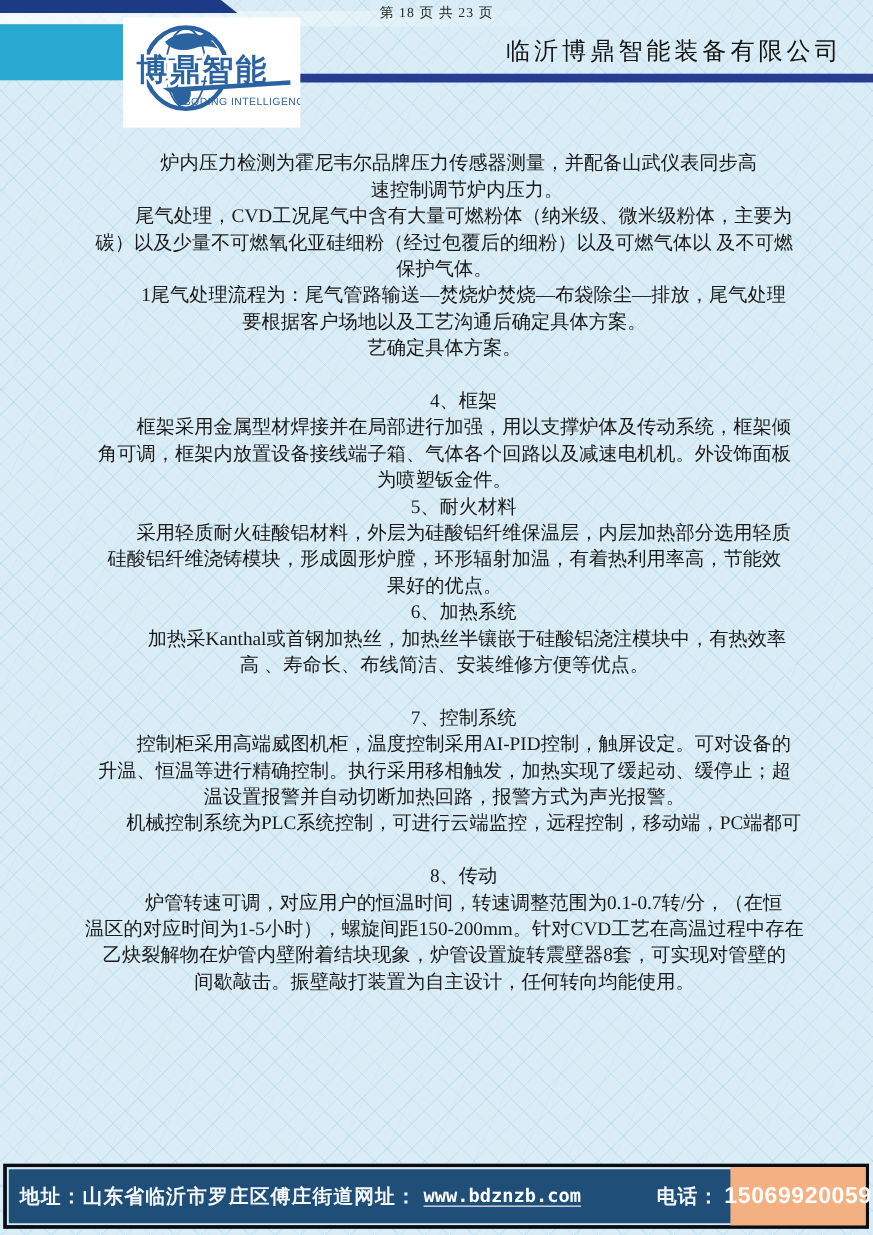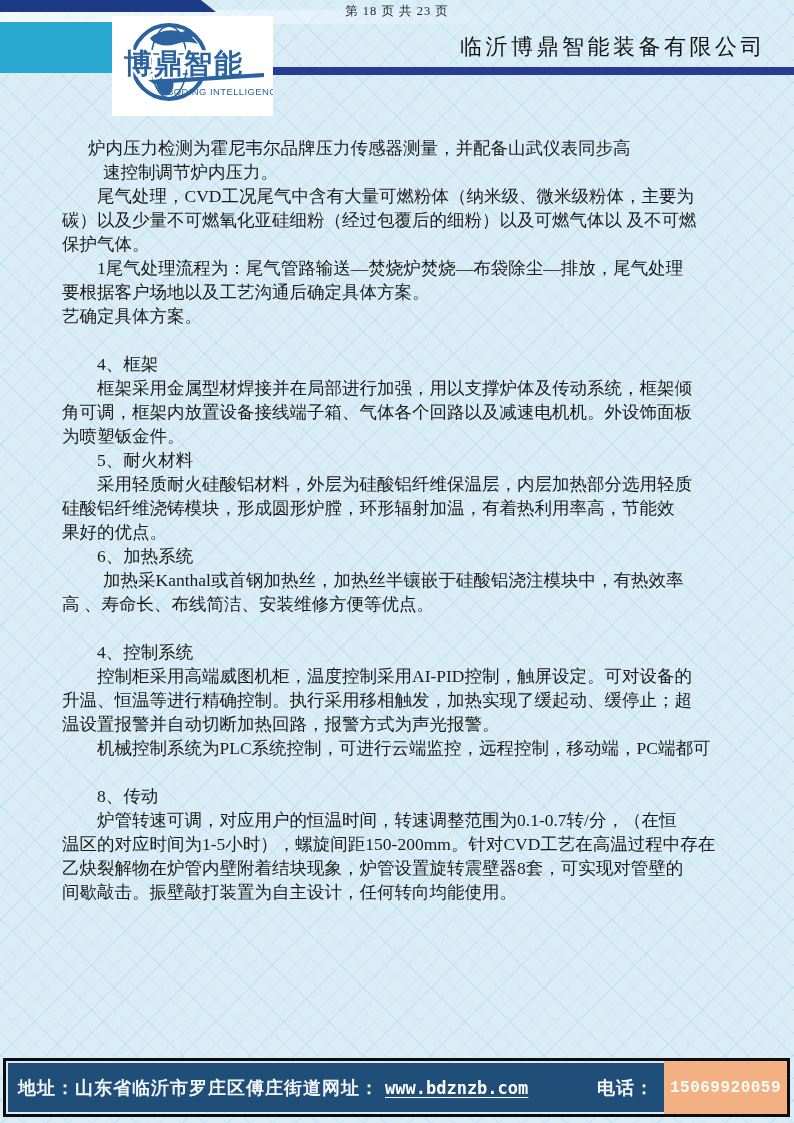--- a/index.html
+++ b/index.html
@@ -24,21 +24,21 @@
     font-size:12.5px;color:#262626;letter-spacing:1px;}
   .company-name{position:absolute;top:32px;right:28px;font-size:22px;color:#141414;
     letter-spacing:3.5px;font-family:"Liberation Serif",serif;}
 
   
   .logo-box{position:absolute;top:16px;left:112px;width:161px;height:100px;background:#ffffff;}
   .logo-box svg{display:block;}
 
   
   .body-text{position:absolute;top:136px;left:62px;width:684px;
-    font-size:17.5px;line-height:24px;color:#1b1b1b;}
+    font-size:17.5px;line-height:24px;color:#1b1b1b;text-align:center;}
   .body-text .line{height:24px;white-space:pre;}
   .ind-n{padding-left:0;}
   .ind-a{padding-left:26px;}
   .ind-p{padding-left:35px;}
   .ind-b{padding-left:41px;}
 
   
   .footer-box{position:absolute;left:3px;top:1058px;width:781px;height:53px;
     border:3px solid #0d0d0d;background:#1f4e79;
     box-shadow:inset 0 0 0 2px #d6e9f4;}
@@ -46,22 +46,22 @@
     font-family:"Liberation Sans", sans-serif;font-weight:bold;color:#f5f8fb;}
   .footer-label{font-size:18px;letter-spacing:1px;}
   .footer-address{font-size:18px;letter-spacing:1px;}
   .footer-web-group{display:flex;align-items:center;}
   .footer-url{font-family:"DejaVu Sans Mono", monospace;font-size:17px;font-weight:600;
     color:#ffffff;text-decoration:underline;text-underline-offset:3px;margin-left:6px;}
   .footer-phone-group{display:flex;align-items:center;margin-left:auto;height:100%;}
   .footer-phone-label{font-size:18px;letter-spacing:1px;margin-right:10px;}
   .phone-badge{width:123px;height:100%;background:#f3b183;display:flex;
     align-items:center;justify-content:center;}
-  .phone-number{font-size:16px;color:rgba(255,255,255,.96);font-weight:bold;
-    font-family:Liberation Mono, monospace;letter-spacing:.5px;}
+  .phone-number{font-size:21px;color:rgba(255,255,255,.96);font-weight:bold;
+    font-family:Liberation Sans, sans-serif;letter-spacing:.5px;}
 </style>
 </head>
 <body>
 
 <div class="top-fade"></div>
 <div class="navy-bar"></div>
 <div class="teal-block"></div>
 <div class="header-rule"></div>
 
 <div class="page-number">第 18 页 共 23 页</div>
@@ -102,21 +102,21 @@
     <div class="line ind-n">角可调，框架内放置设备接线端子箱、气体各个回路以及减速电机机。外设饰面板</div>
     <div class="line ind-n">为喷塑钣金件。</div>
     <div class="line ind-p">5、耐火材料</div>
     <div class="line ind-p">采用轻质耐火硅酸铝材料，外层为硅酸铝纤维保温层，内层加热部分选用轻质</div>
     <div class="line ind-n">硅酸铝纤维浇铸模块，形成圆形炉膛，环形辐射加温，有着热利用率高，节能效</div>
     <div class="line ind-n">果好的优点。</div>
     <div class="line ind-p">6、加热系统</div>
     <div class="line ind-b">加热采Kanthal或首钢加热丝，加热丝半镶嵌于硅酸铝浇注模块中，有热效率</div>
     <div class="line ind-n">高 、寿命长、布线简洁、安装维修方便等优点。</div>
     <div class="line ind-n">&nbsp;</div>
-    <div class="line ind-p">4、控制系统</div>
+    <div class="line ind-p">7、控制系统</div>
     <div class="line ind-p">控制柜采用高端威图机柜，温度控制采用AI-PID控制，触屏设定。可对设备的</div>
     <div class="line ind-n">升温、恒温等进行精确控制。执行采用移相触发，加热实现了缓起动、缓停止；超</div>
     <div class="line ind-n">温设置报警并自动切断加热回路，报警方式为声光报警。</div>
     <div class="line ind-p">机械控制系统为PLC系统控制，可进行云端监控，远程控制，移动端，PC端都可</div>
     <div class="line ind-n">&nbsp;</div>
     <div class="line ind-p">8、传动</div>
     <div class="line ind-p">炉管转速可调，对应用户的恒温时间，转速调整范围为0.1-0.7转/分，（在恒</div>
     <div class="line ind-n">温区的对应时间为1-5小时），螺旋间距150-200mm。针对CVD工艺在高温过程中存在</div>
     <div class="line ind-n">乙炔裂解物在炉管内壁附着结块现象，炉管设置旋转震壁器8套，可实现对管壁的</div>
     <div class="line ind-n">间歇敲击。振壁敲打装置为自主设计，任何转向均能使用。</div>

